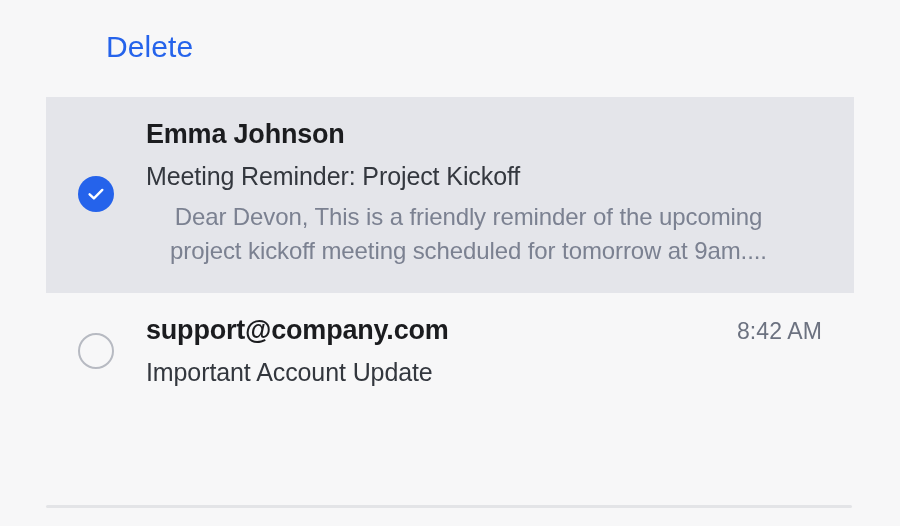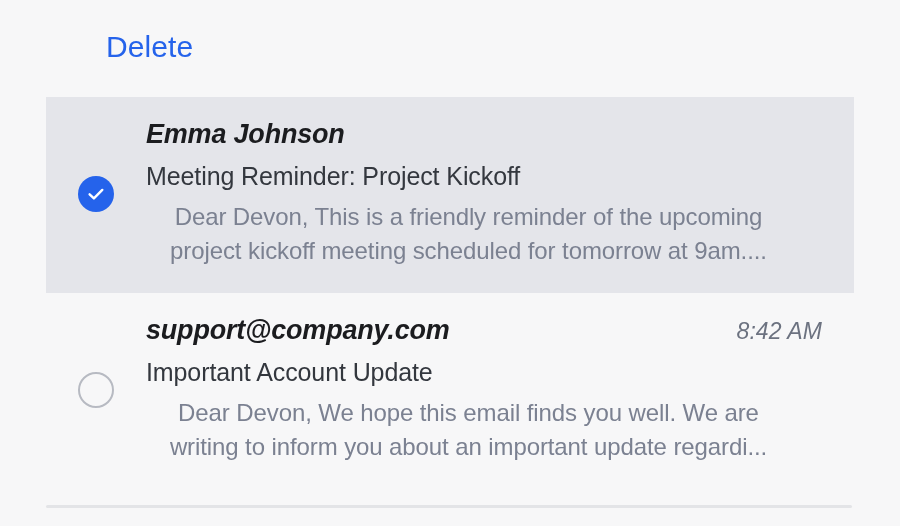--- a/index.html
+++ b/index.html
@@ -115,21 +115,20 @@
     flex: 1 1 auto;
     min-width: 0;
     padding-right: 32px;
   }
 
   .row-top {
     display: flex;
     align-items: baseline;
     justify-content: space-between;
     gap: 24px;
-    font-style: italic;
   }
   .sender {
     font-size: 27px;
     font-weight: 700;
     color: #1b1c1f;
     letter-spacing: -0.2px;
     line-height: 1.18;
     white-space: nowrap;
     overflow: hidden;
     text-overflow: ellipsis;
@@ -208,21 +207,20 @@
         <span class="checkbox unchecked">
           
         </span>
       </div>
       <div class="content-col">
         <div class="row-top">
           <div class="sender">support@company.com</div>
           <div class="timestamp">8:42 AM</div>
         </div>
         <div class="subject">Important Account Update</div>
-        <div class="preview">Dear Devon, We hope this email finds you well. We are writing to inform you about an important update regardi...</div>
       </div>
     </div>
 
   </div>
 
   <div class="list-divider"></div>
 
 </div>
 
 </body></html>

